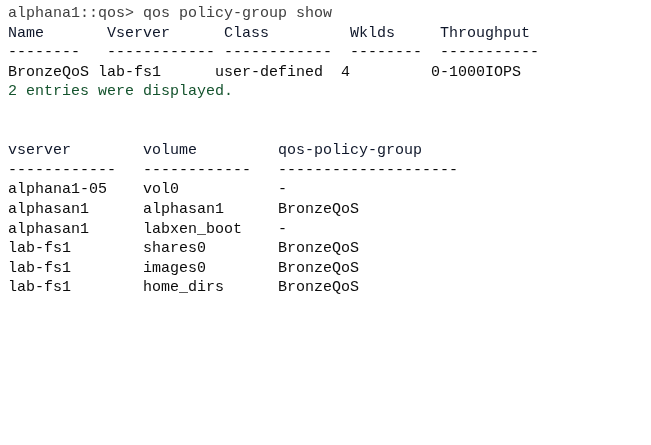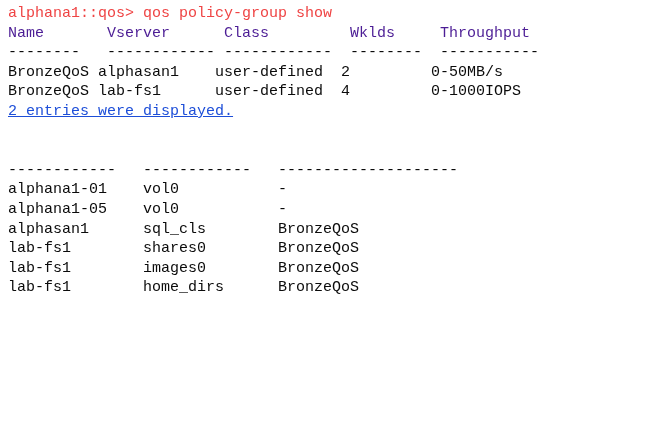--- a/index.html
+++ b/index.html
@@ -30,42 +30,42 @@
     letter-spacing: 0px;
     white-space: pre;
     color: #0b0b0b;
     margin: 0;
     padding: 0;
     font-variant-ligatures: none;
   }
   .line.blank {
     height: 19.6px;
   }
-  .prompt-line { color: #ef4444; }
-  .header-line { color: #4c1d95; }
+  .prompt-line { color: #404040; }
+  .header-line { color: #0f172a; }
   .rule-line { color: #0b0b0b; }
   .row-line { color: #0b0b0b; }
-  .summary-line { color: #1d4ed8; text-decoration: underline; }
+  .summary-line { color: #14532d; }
 </style>
 </head>
 <body>
 
 <div id="terminal" style="background: rgb(255, 255, 255); color: rgb(11, 11, 11);">
 
   <div class="line prompt-line">alphana1::qos&gt; qos policy-group show</div>
   <div class="line header-line">Name       Vserver      Class         Wklds     Throughput</div>
   <div class="line rule-line">--------   ------------ ------------  --------  -----------</div>
-  <div class="line row-line">BronzeQoS alphasan1    user-defined  2         0-50MB/s</div>
   <div class="line row-line">BronzeQoS lab-fs1      user-defined  4         0-1000IOPS</div>
   <div class="line summary-line">2 entries were displayed.</div>
 
   <div class="line blank"></div>
   <div class="line blank"></div>
 
+  <div class="line header-line">vserver        volume         qos-policy-group</div>
   <div class="line rule-line">------------   ------------   --------------------</div>
-  <div class="line row-line">alphana1-01    vol0           -</div>
   <div class="line row-line">alphana1-05    vol0           -</div>
-  <div class="line row-line">alphasan1      sql_cls        BronzeQoS</div>
+  <div class="line row-line">alphasan1      alphasan1      BronzeQoS</div>
+  <div class="line row-line">alphasan1      labxen_boot    -</div>
   <div class="line row-line">lab-fs1        shares0        BronzeQoS</div>
   <div class="line row-line">lab-fs1        images0        BronzeQoS</div>
   <div class="line row-line">lab-fs1        home_dirs      BronzeQoS</div>
 
 </div>
 
 </body></html>

